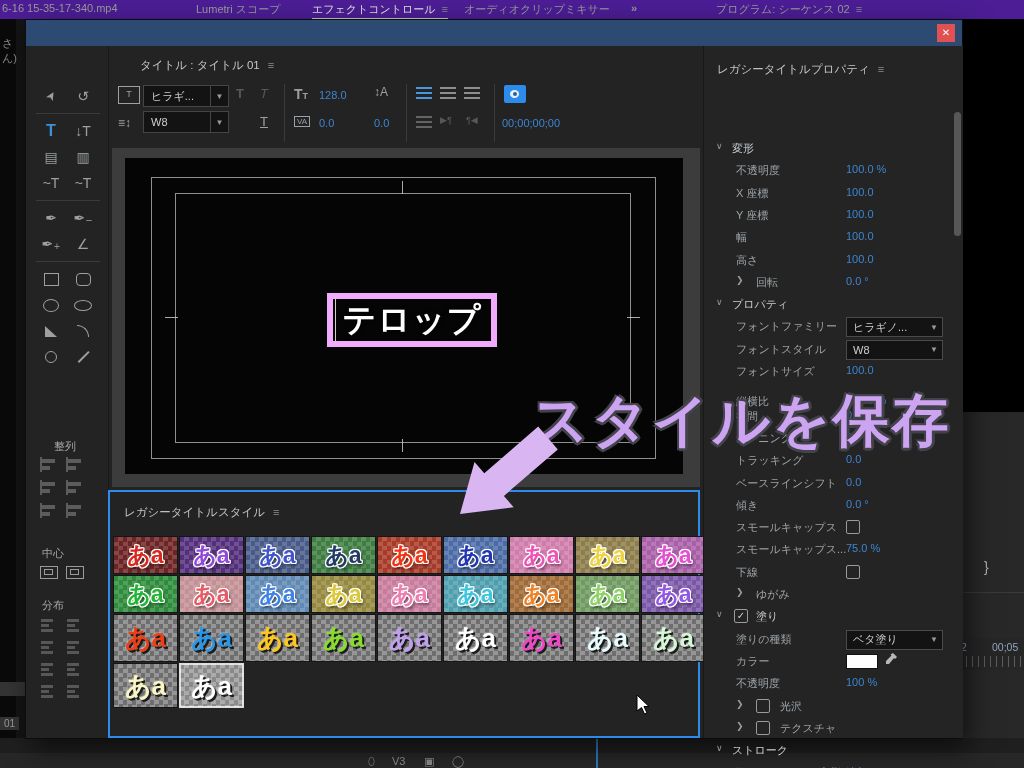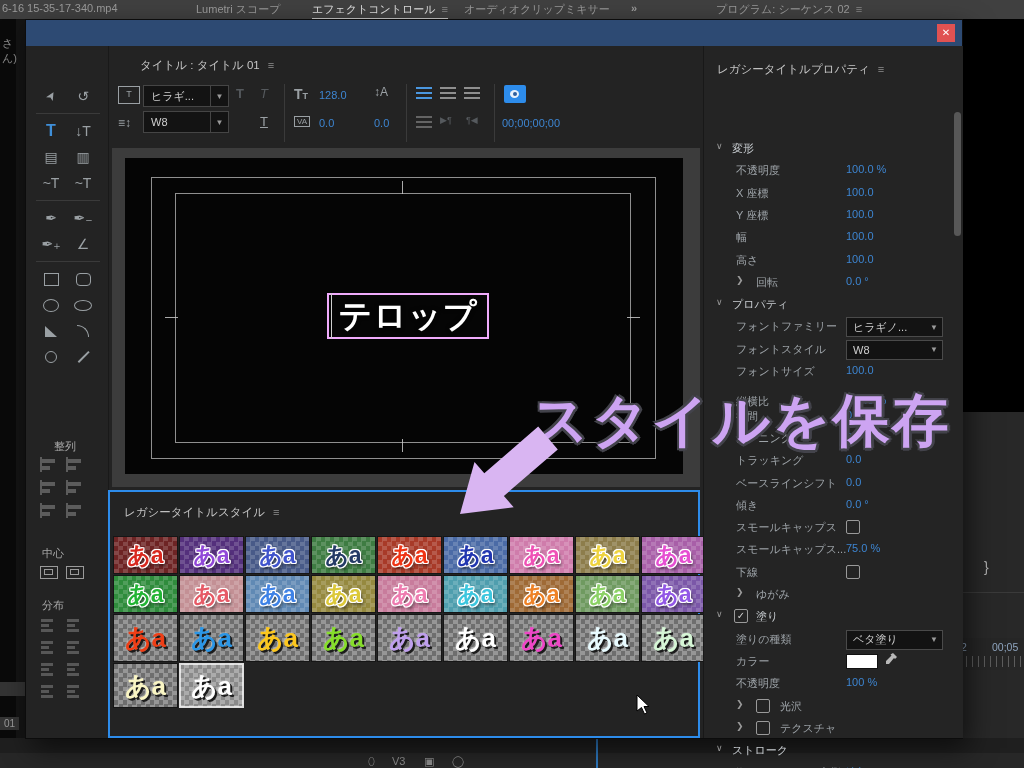--- a/index.html
+++ b/index.html
@@ -1,21 +1,21 @@
 <!DOCTYPE html>
 <html><head>
 <meta charset="utf-8">
 <style>
   html,body{margin:0;padding:0;background:#141414;}
   body{width:1024px;height:768px;position:relative;overflow:hidden;
        font-family:"Liberation Sans","DejaVu Sans",sans-serif;color:#bbb;
        -webkit-font-smoothing:antialiased;}
   .abs{position:absolute;}
   
-  .tabbar{left:0;top:0;width:1024px;height:19px;background:#404040;font-size:11px;color:#9a9a9a;}
+  .tabbar{left:0;top:0;width:1024px;height:19px;background:#4c1d95;font-size:11px;color:#9a9a9a;}
   .tab{position:absolute;top:2px;white-space:nowrap;}
   .tab.active{color:#e0e0e0;border-bottom:2px solid #c8c8c8;padding-bottom:1px;}
   .tab .menu{color:#8a8a8a;margin-left:6px;}
   .leftstrip{left:0;top:19px;width:16px;height:749px;background:#0a0a0a;}
   .frag{position:absolute;font-size:11px;color:#8a8a8a;}
   .chip{position:absolute;background:#343434;color:#9a9a9a;font-size:10px;padding:1px 4px;}
   .rightstrip{left:960px;top:19px;width:64px;height:749px;background:#282828;}
   .monblack{position:absolute;left:0;top:0;width:64px;height:393px;background:#000;}
   .grip{position:absolute;left:24px;top:540px;color:#b0b0b0;font-size:14px;}
   .rdiv{position:absolute;left:0;top:573px;width:64px;height:1px;background:#3a3a3a;}
@@ -73,21 +73,21 @@
   .hbars.on{background:repeating-linear-gradient(to bottom,#4a97e0 0 2px,transparent 2px 5px);}
   .eyebtn{position:absolute;width:22px;height:18px;background:#2d8ceb;border-radius:2px;}
   .eyebtn::before{content:"";position:absolute;left:6px;top:5px;width:9px;height:8px;background:#e8f2fc;border-radius:50%;}
   .eyebtn::after{content:"";position:absolute;left:9px;top:7px;width:4px;height:4px;background:#2d5f9e;border-radius:50%;}
   .vaicon{border:1px solid #9aa0a4;font-size:8px;padding:0 2px;color:#9aa0a4;}
   
   .canvaspanel{position:absolute;left:86px;top:128px;width:588px;height:339px;background:#3c3c3c;}
   .canvas{position:absolute;left:13px;top:10px;width:558px;height:316px;background:#050505;}
   .safe{position:absolute;border:1px solid rgba(190,190,190,.75);}
   .tick{position:absolute;background:rgba(200,200,200,.85);}
-  .seltext{position:absolute;border:2px solid #f0abfc;display:flex;align-items:center;justify-content:center;text-align:center;}
+  .seltext{position:absolute;border:6px solid #f0abfc;display:flex;align-items:center;justify-content:center;text-align:center;}
   .seltext .caret{position:absolute;left:2px;top:-2px;width:1px;height:46px;background:#cfcfcf;}
   .bigtext{font-size:33px;font-weight:800;color:#fff;letter-spacing:1px;text-shadow:0 0 4px rgba(0,0,0,.8);}
   
   .stylespanel{position:absolute;left:82px;top:470px;width:592px;height:248px;background:#232323;
                border:2px solid #2d8ceb;box-sizing:border-box;}
   .swgrid{position:absolute;left:3px;top:44px;display:grid;grid-template-columns:repeat(9,65px);
           grid-template-rows:38px 38px 48px 45px;gap:1px;}
   .swatch{position:relative;overflow:hidden;display:flex;align-items:center;justify-content:center;border:1px solid #161616;}
   .swatch::before{content:"";position:absolute;inset:0;
       background-image:conic-gradient(rgba(255,255,255,.16) 25%,transparent 0 50%,rgba(255,255,255,.16) 0 75%,transparent 0);

